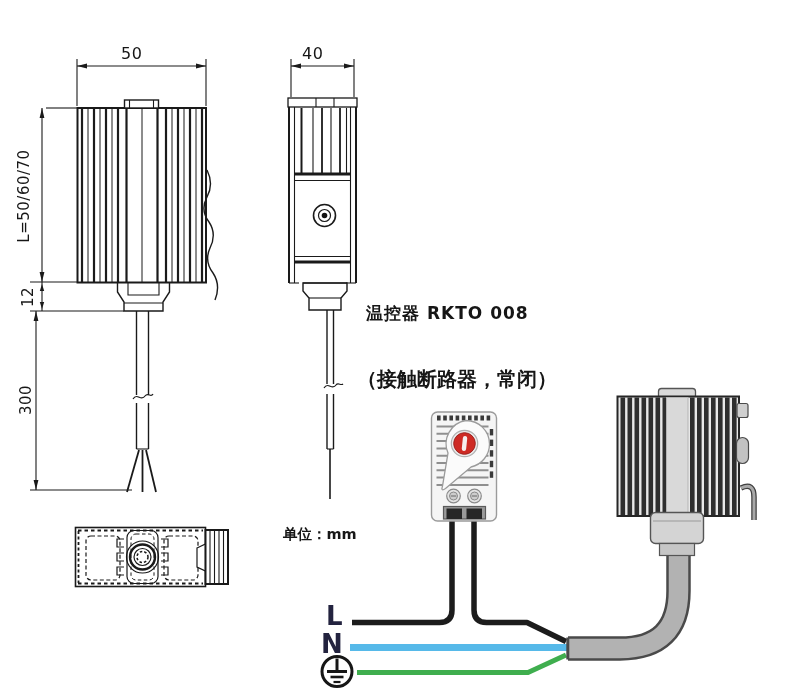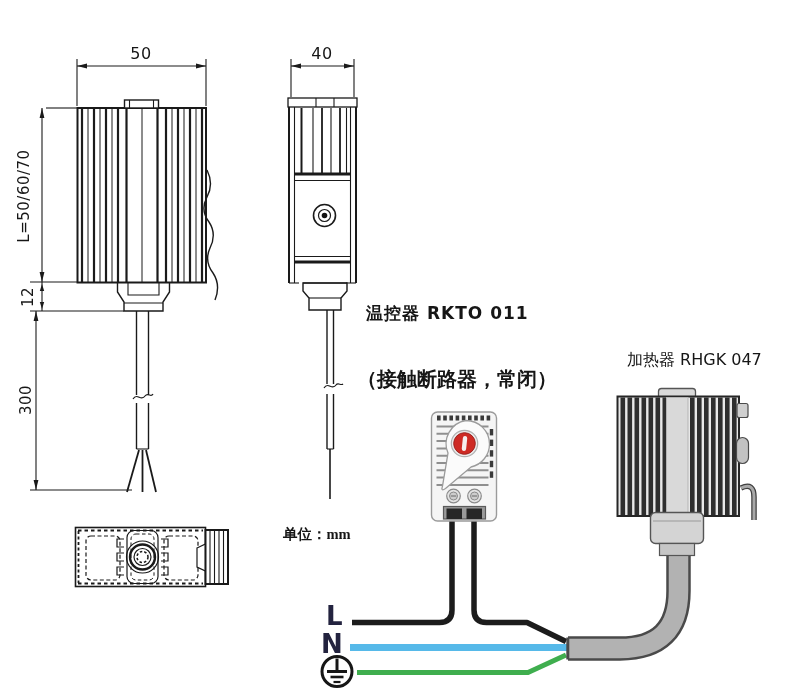--- a/index.html
+++ b/index.html
@@ -1,21 +1,21 @@
 <!DOCTYPE html>
 <html><head>
 <meta charset="utf-8">
 <style>
   html,body{margin:0;padding:0;background:#fff;}
   #stage{position:relative;width:790px;height:691px;background:#ffffff;overflow:hidden;
          font-family:"DejaVu Sans","Liberation Sans",sans-serif;color:#111;}
   #stage svg{position:absolute;left:0;top:0;}
   .lbl{position:absolute;white-space:nowrap;color:#161616;}
   .dim{font-size:16px;font-weight:500;letter-spacing:0.5px;}
-  .dim-c{width:40px;text-align:center;}
+  .dim-c{width:40px;text-align:left;}
   .rot{transform:translate(-50%,-50%) rotate(-90deg);transform-origin:center;}
   .cjk-bold{font-weight:bold;}
   .wire-lbl{font-size:26px;font-weight:600;color:#23233f;line-height:1;}
 </style>
 </head>
 <body>
 
 <div id="stage">
 
 <svg width="790" height="691" viewBox="0 0 790 691">
@@ -262,21 +262,20 @@
     <rect x="466.5" y="508.5" width="15.5" height="10.5" fill="#262626"></rect>
   </g>
 </svg>
 
 <div class="lbl dim dim-c" style="left:121px;top:44px;">50</div>
 <div class="lbl dim dim-c" style="left:302px;top:44px;">40</div>
 <div class="lbl dim rot" style="left:24px;top:196px;font-size:15px;">L=50/60/70</div>
 <div class="lbl dim rot" style="left:28px;top:297px;font-size:15px;">12</div>
 <div class="lbl dim rot" style="left:26px;top:400px;font-size:15px;">300</div>
 
-<div class="lbl cjk-bold" style="left:366px;top:302px;font-size:17px;letter-spacing:1px;">温控器 RKTO 011</div>
+<div class="lbl cjk-bold" style="left:366px;top:302px;font-size:17px;letter-spacing:1px;">温控器 RKTO 008</div>
 <div class="lbl cjk-bold" style="left:357px;top:366px;font-size:20px;">（接触断路器，常闭）</div>
-<div class="lbl" style="left:627px;top:350px;font-size:16px;">加热器 RHGK 047</div>
-<div class="lbl cjk-bold" style="left:283px;top:525px;font-size:14.5px;font-family:Liberation Serif, serif;">单位：mm</div>
+<div class="lbl cjk-bold" style="left:283px;top:525px;font-size:14.5px;">单位：mm</div>
 
 <div class="lbl wire-lbl" style="left:326px;top:603px;">L</div>
 <div class="lbl wire-lbl" style="left:321px;top:631px;">N</div>
 
 </div>
 
 </body></html>

